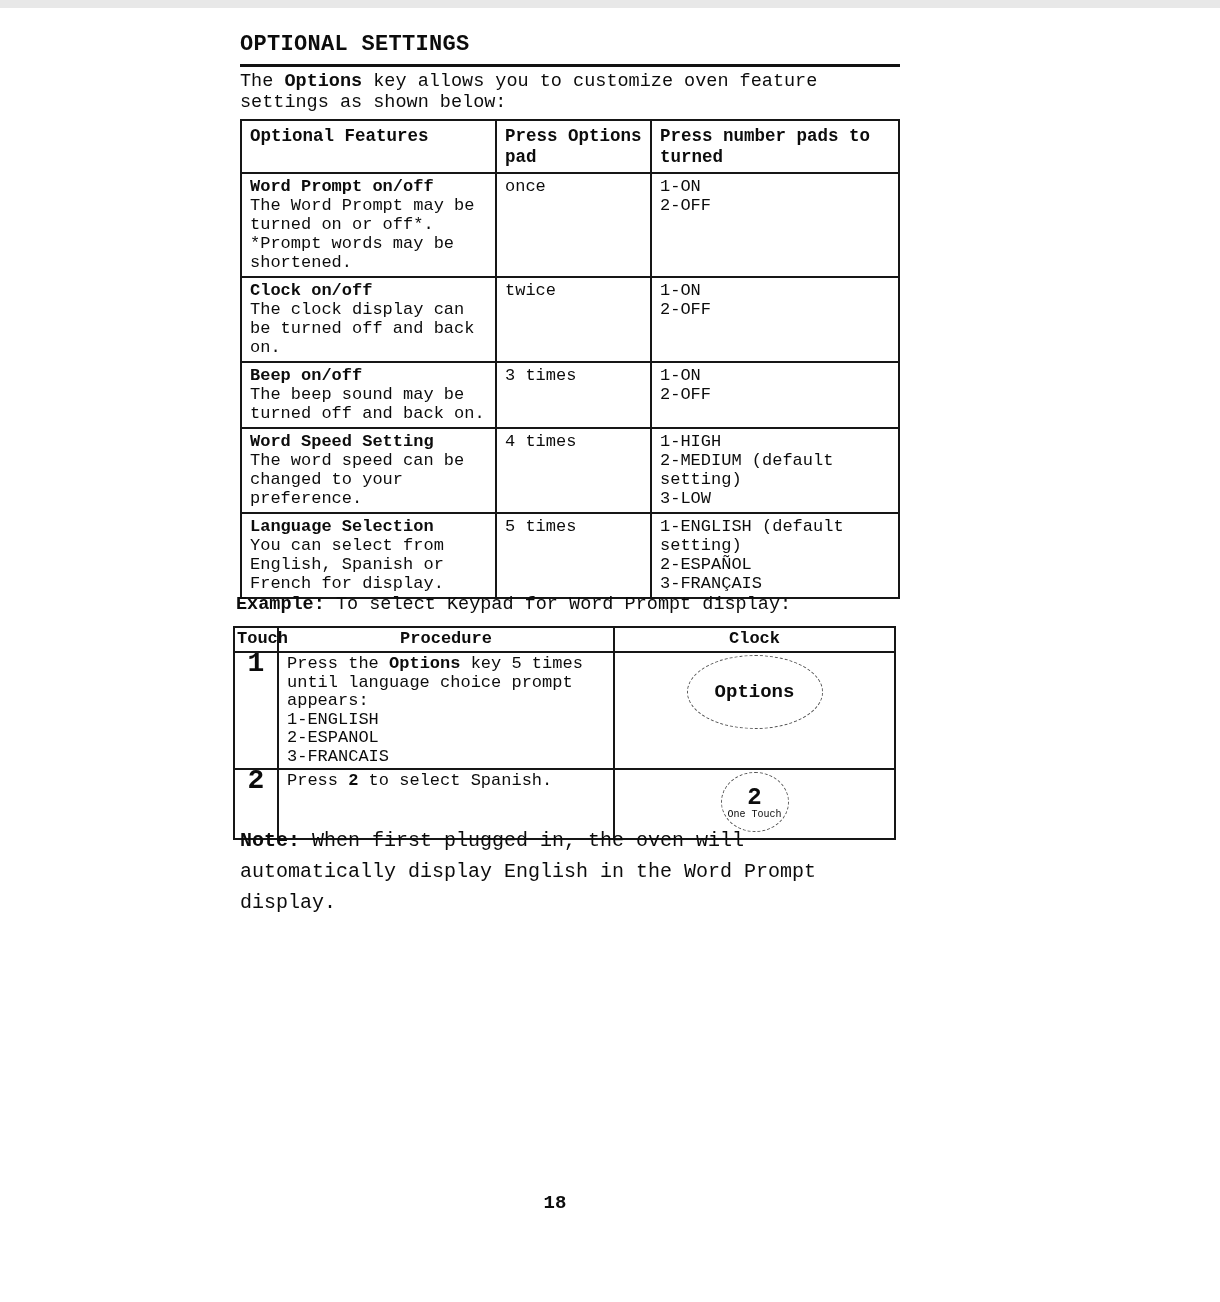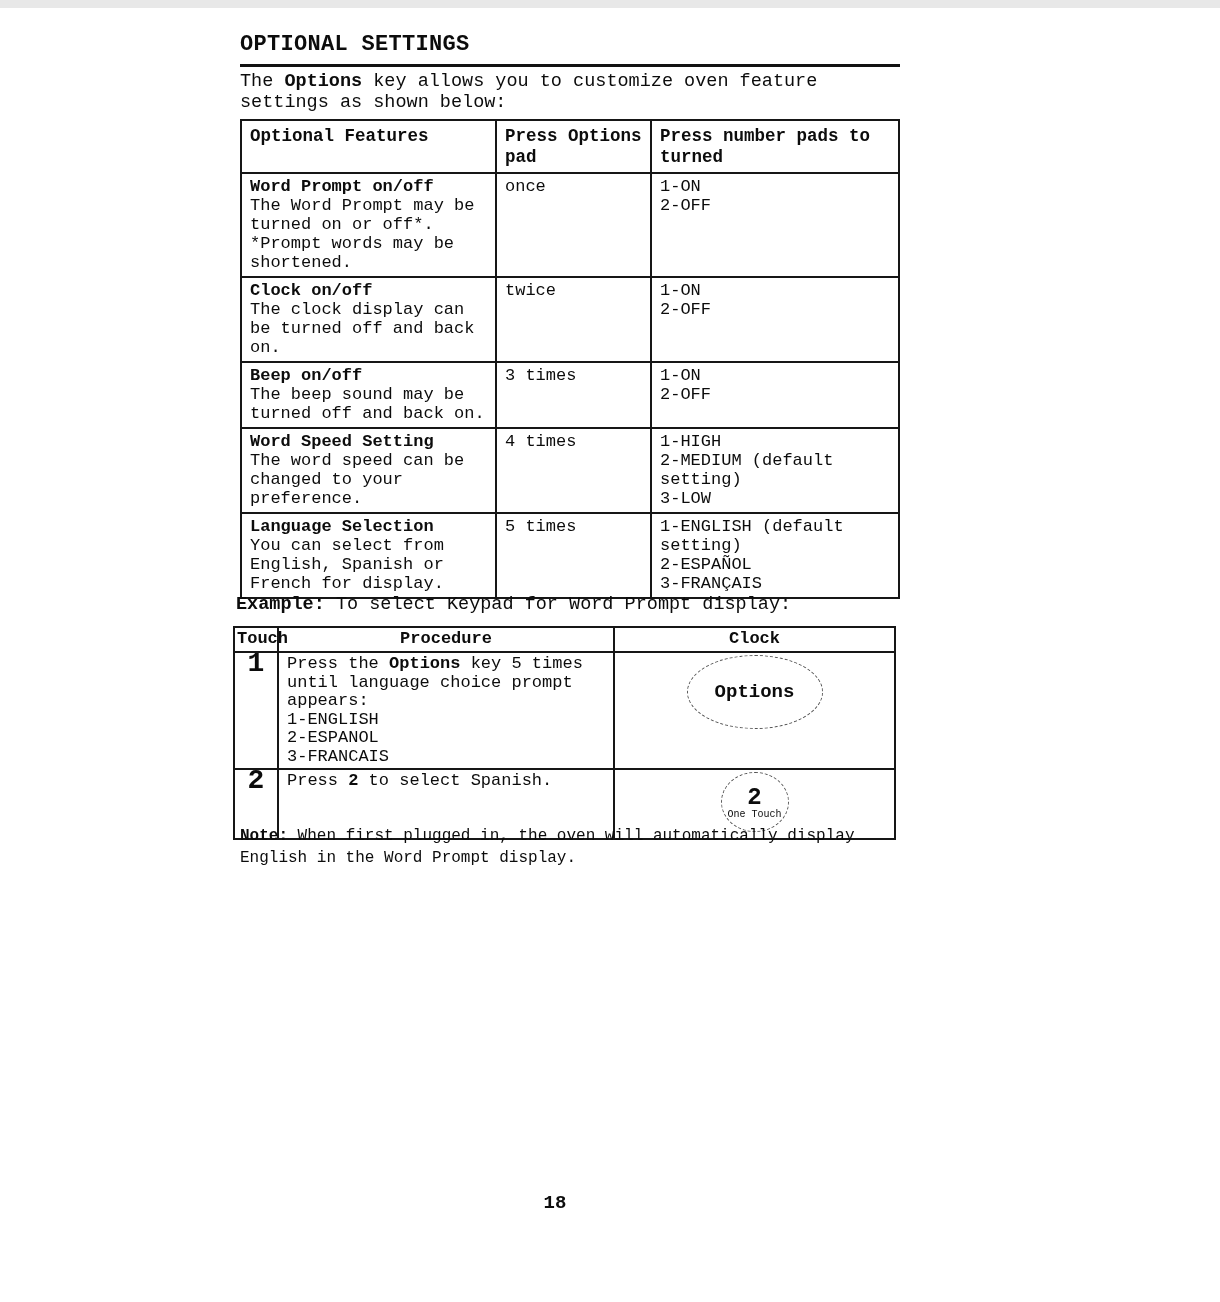--- a/index.html
+++ b/index.html
@@ -158,22 +158,22 @@
     line-height: 9px;
   }
 
   
   .note {
     position: absolute;
     left: 240px;
     top: 817px;
     width: 672px;
     margin: 0;
-    font-size: 16px;
-    line-height: 22px;
+    font-size: 20px;
+    line-height: 31px;
   }
 
   
   .page-number {
     position: absolute;
     left: 240px;
     top: 1184px;
     width: 630px;
     text-align: center;
     font-size: 19px;

